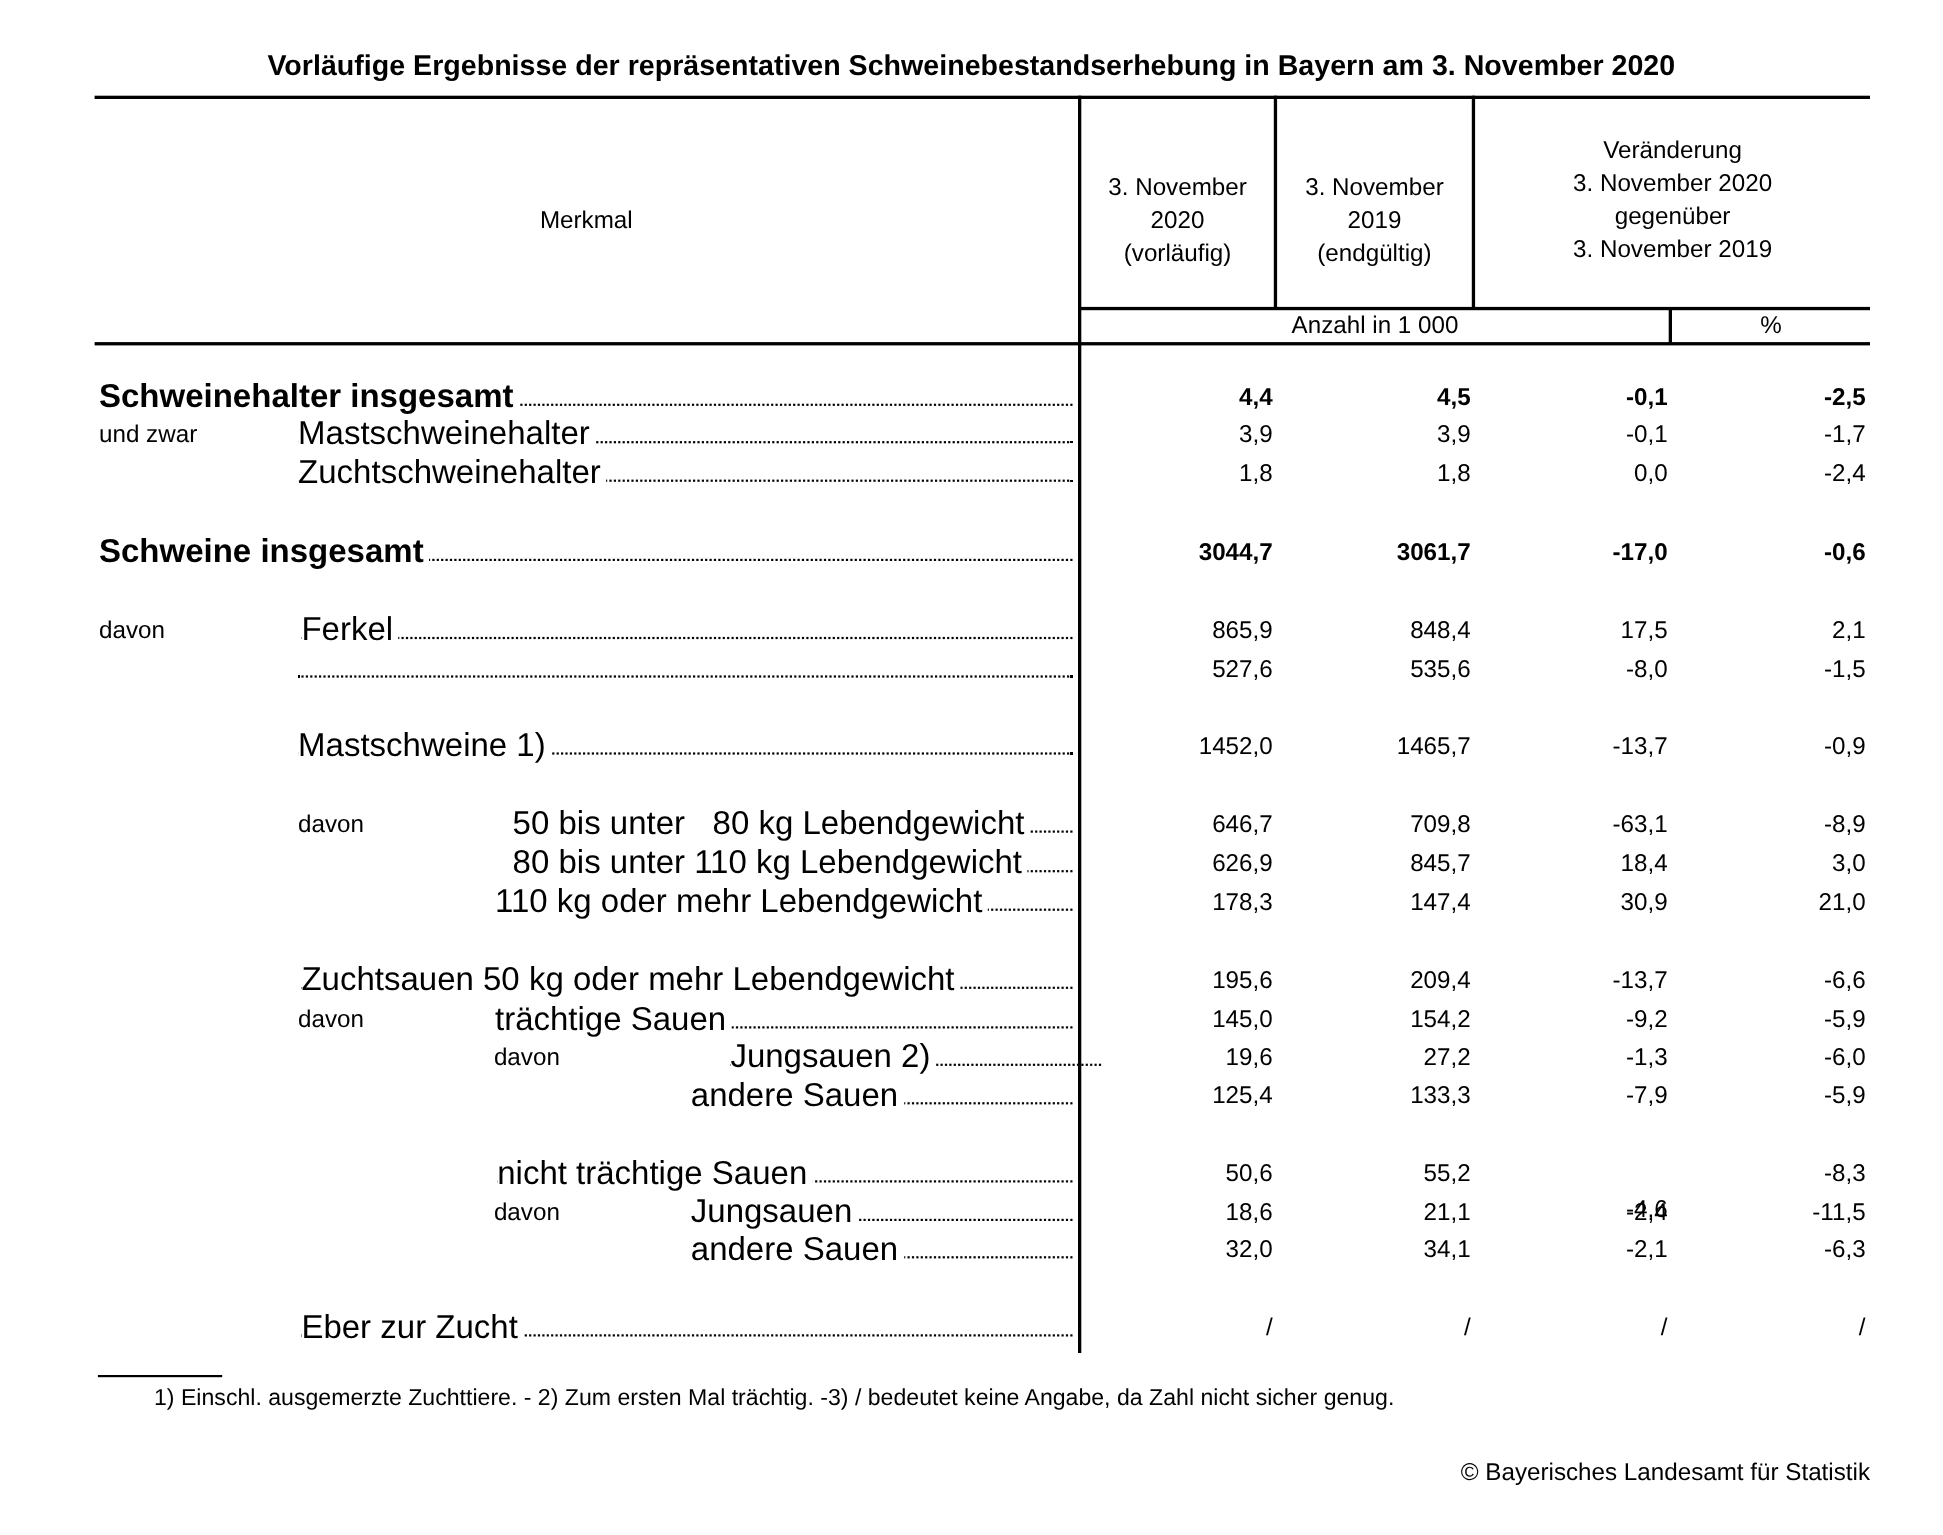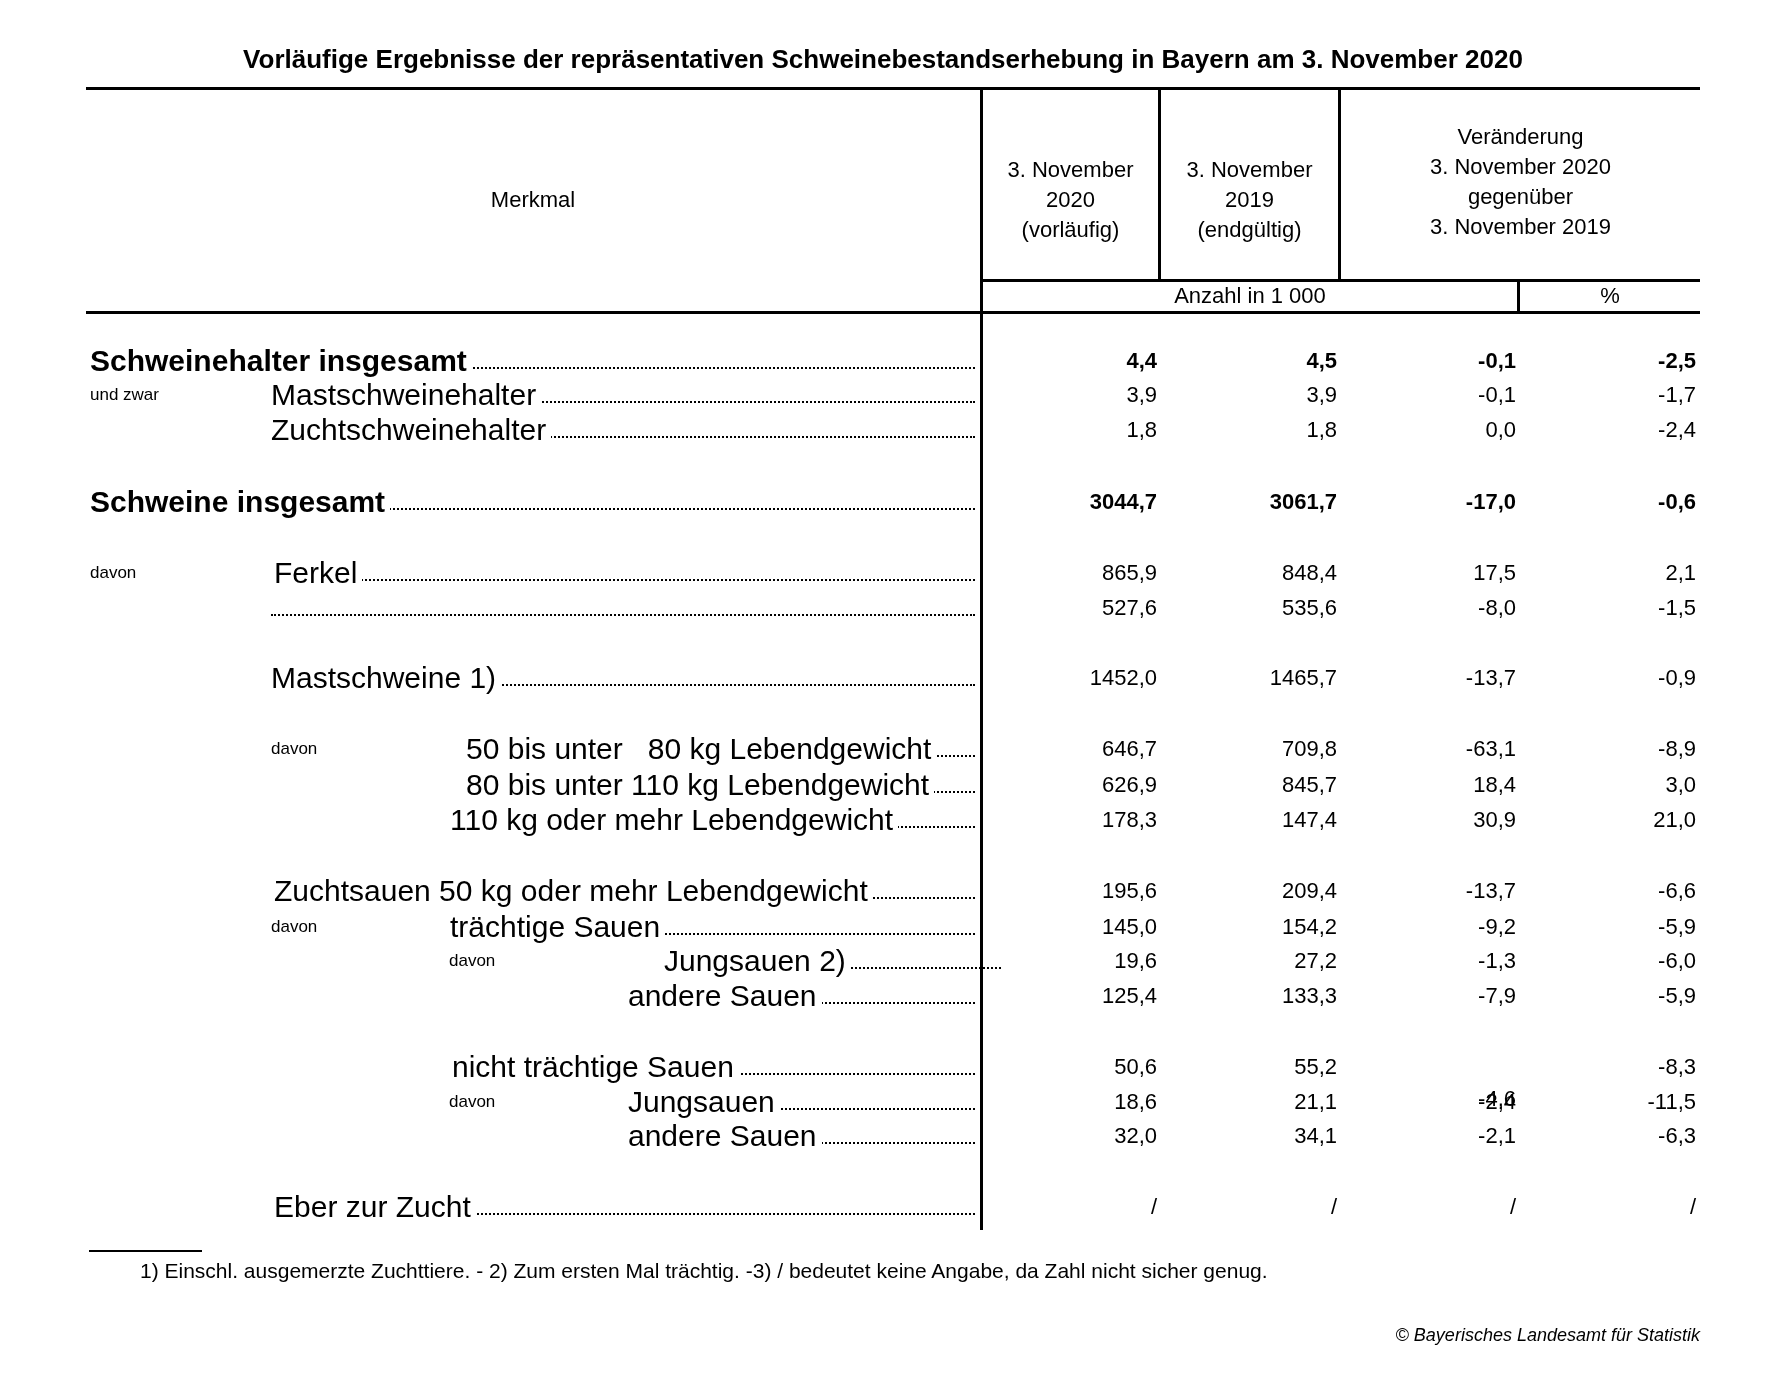--- a/index.html
+++ b/index.html
@@ -6,21 +6,21 @@
   body { width:1766px; height:1395px; position:relative; overflow:hidden;
          font-family:"Liberation Sans", sans-serif; color:#000; }
   .abs { position:absolute; }
   .title { left:0; width:1766px; top:44px; text-align:center; font-weight:bold; font-size:26px; white-space:nowrap; }
   .hline { background:#000; height:3px; }
   .vline { background:#000; width:3px; }
   .hdr { font-size:22px; text-align:center; line-height:30px; }
   .lbl-wrap { position:absolute; height:30px; line-height:30px; font-size:30px; }
   .lbl-wrap .txt { position:relative; z-index:1; background:#fff; padding-right:5px; }
   .lbl-wrap .dotfill { position:absolute; left:0; right:0; bottom:7px; border-bottom:2px dotted #000; z-index:0; }
-  .prefix { font-size:17px; height:30px; line-height:30px; white-space:nowrap; }
+  .prefix { font-size:22px; height:30px; line-height:30px; white-space:nowrap; }
   .val { font-size:22px; text-align:right; height:30px; line-height:30px; white-space:nowrap; width:160px; }
   .bold { font-weight:bold; }
   .foot { font-size:21px; white-space:nowrap; }
 </style>
 </head>
 <body>
 
 <div class="abs title">Vorläufige Ergebnisse der repräsentativen Schweinebestandserhebung in Bayern am 3. November 2020</div>
 
 <div class="abs hline" style="left:86px; width:1614px; top:87px;"></div>
@@ -145,13 +145,13 @@
     <div class="abs val" style="left: 1536px; top: 1121px;">-6,3</div>
     <div class="lbl-wrap" style="left: 274px; width: 701px; top: 1192px;"><span class="dotfill"></span><span class="txt" style="white-space: pre;">Eber zur Zucht</span></div>
     <div class="abs val" style="left: 997px; top: 1192px;">/</div>
     <div class="abs val" style="left: 1177px; top: 1192px;">/</div>
     <div class="abs val" style="left: 1356px; top: 1192px;">/</div>
     <div class="abs val" style="left: 1536px; top: 1192px;">/</div>
   </div>
 
 <div class="abs hline" style="left:89px; width:113px; top:1250px; height:2px;"></div>
 <div class="abs foot" style="left:140px; top:1259px;">1) Einschl. ausgemerzte Zuchttiere. - 2) Zum ersten Mal trächtig. -3) / bedeutet keine Angabe, da Zahl nicht sicher genug.</div>
-<div class="abs foot" style="right:66px; top:1325px; font-size:18px;font-style:italic;">© Bayerisches Landesamt für Statistik</div>
+<div class="abs foot" style="right:66px; top:1325px; font-size:22px;">© Bayerisches Landesamt für Statistik</div>
 
 </body></html>

